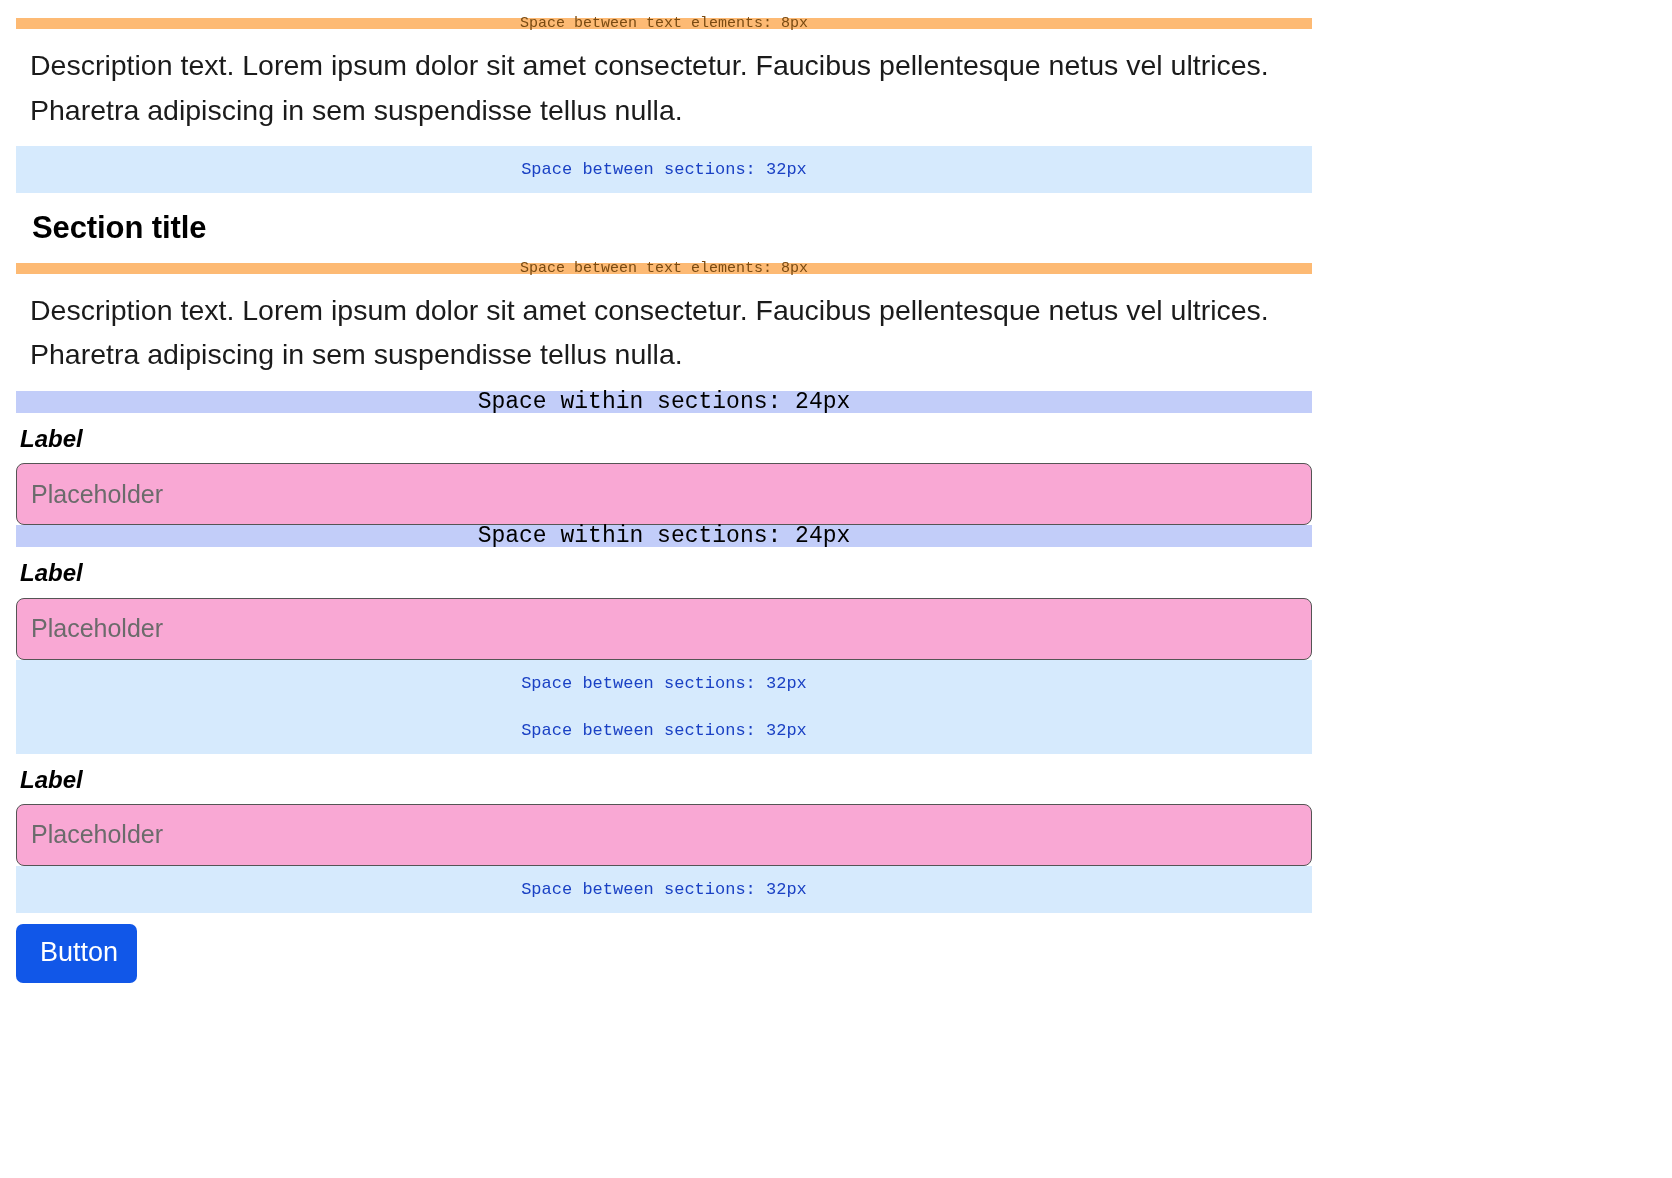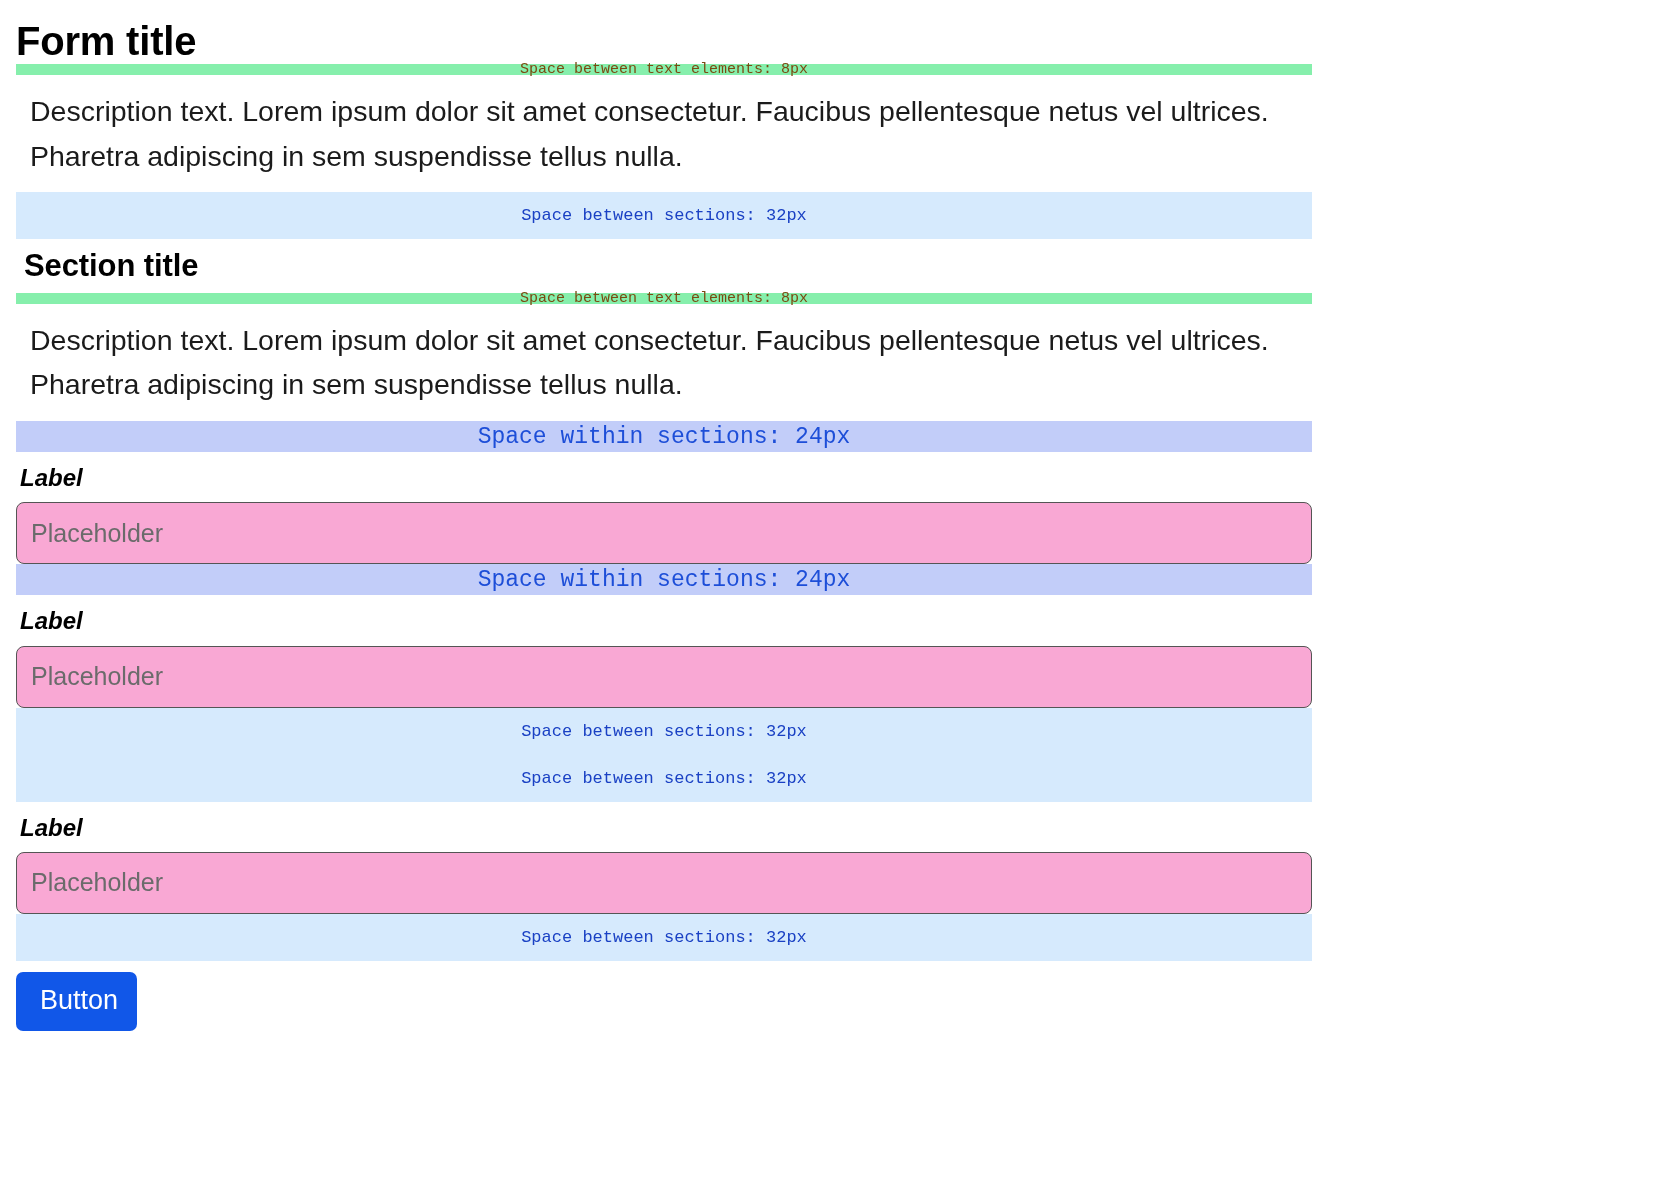--- a/index.html
+++ b/index.html
@@ -27,21 +27,21 @@
     font-size: 40px;
     line-height: 1.15;
     font-weight: 700;
     margin: 0 0 0 0;
     letter-spacing: -0.2px;
   }
   h2.section-title {
     font-size: 31px;
     line-height: 1.2;
     font-weight: 700;
-    margin: 8px;
+    margin: 16px;
     letter-spacing: -0.1px;
   }
   p.description {
     font-size: 28.5px;
     line-height: 1.57;
     font-weight: 400;
     margin: 14px;
     color: #1b1b1b;
     max-width: 1240px;
   }
@@ -51,36 +51,36 @@
     box-sizing: border-box;
     width: 100%;
     text-align: center;
     font-family: "Liberation Mono", monospace;
     display: flex;
     align-items: center;
     justify-content: center;
     white-space: nowrap;
   }
   .spacer-text {
-    background: #86efac;
+    background: #fdba74;
     color: #7a4b12;
     height: 11px;
     font-size: 15px;
     line-height: 11px;
   }
   .spacer-between {
     background: #d6eafd;
     color: #1a41c4;
     height: 47px;
     font-size: 17px;
   }
   .spacer-within {
     background: #c2cdf9;
-    color: #1d4ed8;
-    height: 31px;
+    color: #000000;
+    height: 22px;
     font-size: 23px;
   }
 
   label.field-label {
     display: block;
     font-size: 24px;
     font-weight: 700;
     line-height: 1.3;
     margin: 4px;
     padding: 6px 0 5px 0;
@@ -120,21 +120,20 @@
     line-height: 1;
   }
   .gap-pair { height: 0; }
 </style>
 </head>
 <body>
 
 <div class="page">
   <div class="content">
 
-    <h1 class="form-title">Form title</h1>
 
     <div class="spacer spacer-text">
       <span>Space between text elements: 8px</span>
     </div>
 
     <p class="description">Description text. Lorem ipsum dolor sit amet consectetur. Faucibus pellentesque netus vel ultrices. Pharetra adipiscing in sem suspendisse tellus nulla.</p>
 
     <div class="spacer spacer-between">
       <span>Space between sections: 32px</span>
     </div>

